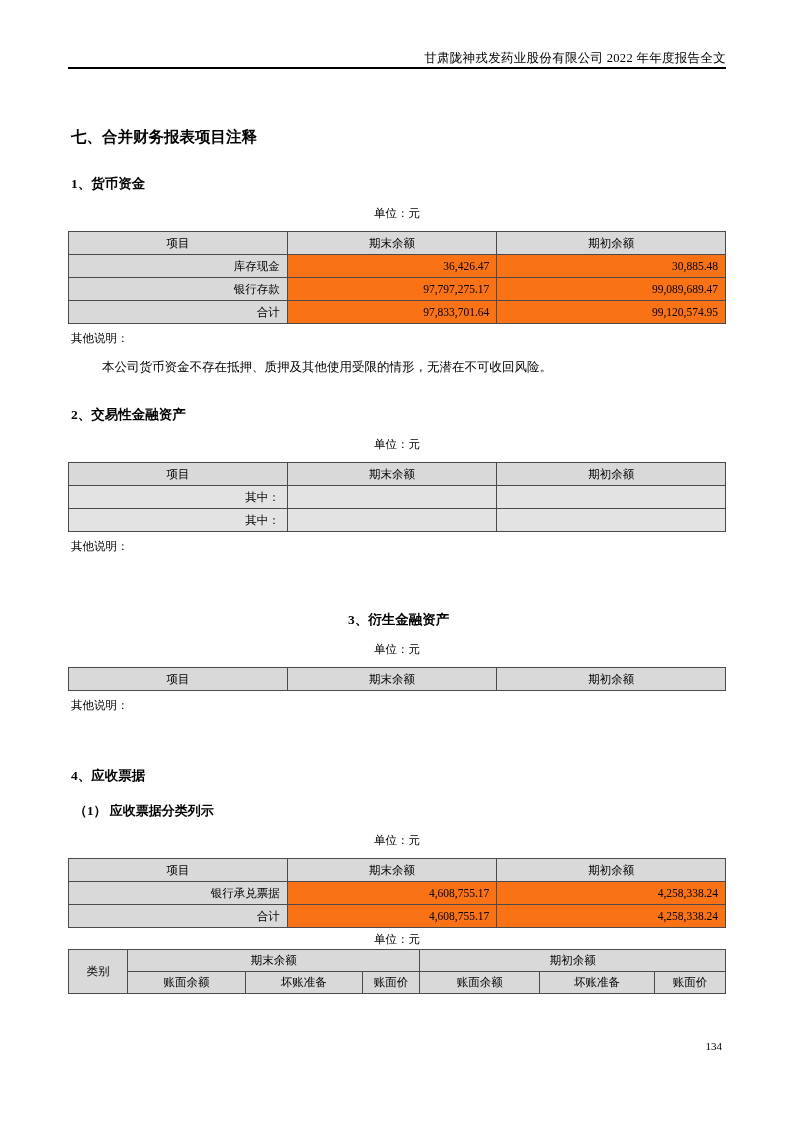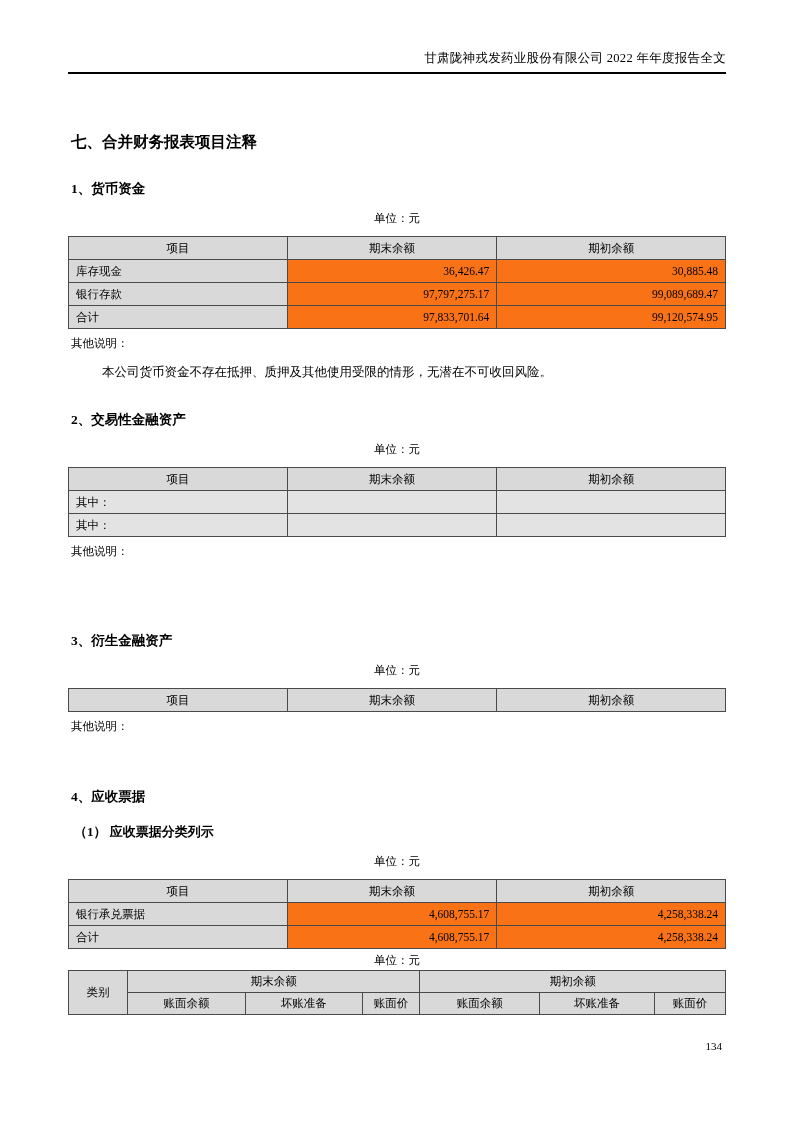--- a/index.html
+++ b/index.html
@@ -9,35 +9,34 @@
     margin:0 auto;
     background:#ffffff;
     font-family:"Liberation Serif","DejaVu Serif",serif;
     color:#000;
     overflow:hidden;
   }
   .content { padding:0 67px 0 68px; }
 
   .doc-header {
     padding-top:50px;
-    padding-bottom:5px;
     text-align:right;
     font-size:12.5px;
     letter-spacing:0.3px;
     border-bottom:2px solid #000;
   }
 
   .h-other { margin:27px 0 0 3px; font-size:13.5px; font-weight:bold; line-height:19px; }
   .h-main  { margin:57px 0 0 3px; font-size:15.5px; font-weight:bold; line-height:22px; }
   .h-sec   { margin:0 0 0 3px; font-size:13.5px; font-weight:bold; line-height:19px; }
   .h-sub   { margin:17px 0 0 6px; font-size:13px; font-weight:bold; line-height:18px; }
 
   .mt-s1 { margin-top:26px; }
   .mt-s2 { margin-top:29px; }
-  .mt-s3 { margin-top:72px; }
+  .mt-s3 { margin-top:56px;text-align:center; }
   .mt-s4 { margin-top:53px; }
 
   .unit {
     margin-top:12px;
     margin-bottom:0;
     text-align:center;
     font-size:11.5px;
     line-height:16px;
   }
   .unit-tight { margin-top:3px; }
@@ -49,20 +48,21 @@
     table-layout:fixed;
     font-size:11.5px;
   }
   table.fin th, table.fin td {
     border:1px solid #4a4a4a;
     height:22px;
     padding:0 7px;
     font-weight:normal;
     overflow:hidden;
     white-space:nowrap;
+    text-align:right;
   }
   table.fin th { background:#d9d9d9; text-align:center; }
   td.item { background:#d9d9d9; text-align:left; }
   td.num  { background:#f97316; text-align:right; }
   table.t2 td { background:#e3e3e3; }
   table.cls th { height:21px; }
 
   .note-label { margin:6px 0 0 3px; font-size:11.5px; line-height:16px; }
   .note-text  { margin:13px 0 0 0; font-size:12.5px; line-height:17px; text-indent:34px; }
 

